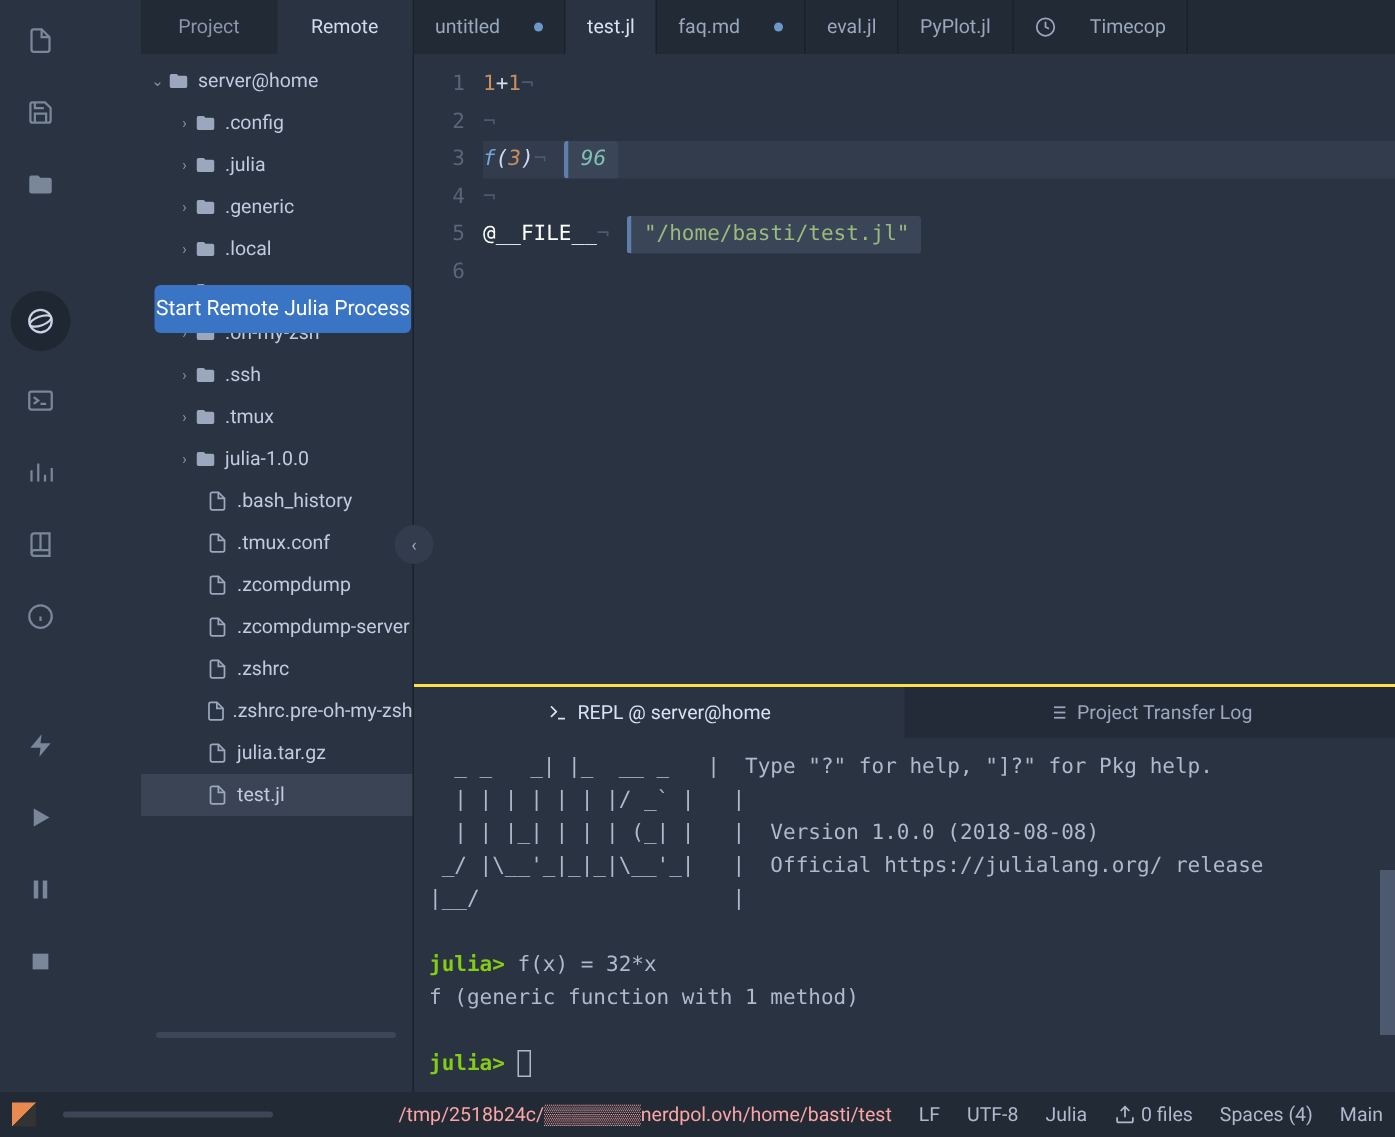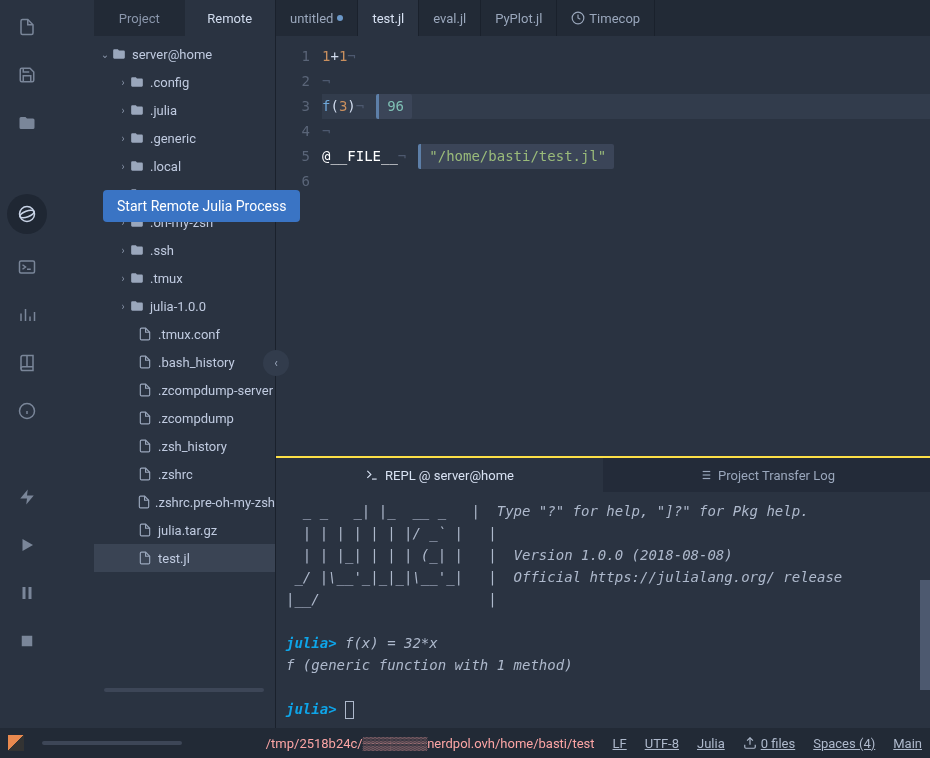--- a/index.html
+++ b/index.html
@@ -115,21 +115,21 @@
     .editor-tabs {
       display: flex;
       height: 36px;
       background: #222a36;
       overflow: hidden;
     }
     .editor-tab {
       padding: 0 14px;
       display: flex;
       align-items: center;
-      gap: 4px;
+      gap: 23px;
       font-size: 13px;
       color: #9aa7bc;
       cursor: pointer;
       white-space: nowrap;
       border-right: 1px solid #1a212c;
     }
     .editor-tab.active {
       background: #2a3341;
       color: #d8e2f3;
     }
@@ -154,21 +154,21 @@
       color: #5a6578;
       padding-top: 8px;
     }
     .gutter-line { height: 25px; line-height: 25px; }
     .code-content {
       flex: 1;
       padding-top: 8px;
       color: #c0cbe0;
     }
     .code-line { height: 25px; line-height: 25px; white-space: pre; }
-    .code-line.current { background: #323c4c; }
+    .code-line.current { background: #323c4c; font-style: italic; }
     .inline-result {
       display: inline-block;
       background: #3b4558;
       padding: 0 8px;
       border-left: 3px solid #5d7fa8;
       margin-left: 12px;
       border-radius: 2px;
     }
     .tok-num { color: #c98f5e; }
     .tok-op { color: #d0dbed; }
@@ -191,21 +191,21 @@
       color: #9aa7bc;
       font-size: 12px;
       z-index: 10;
     }
     .tooltip-popup {
       position: absolute;
       left: -173px;
       top: 190px;
       background: #3a74c4;
       color: #fff;
-      padding: 8px 14px;
+      padding: 8px 1px;
       border-radius: 4px;
       font-size: 14px;
       z-index: 20;
     }
     .panel {
       height: 272px;
       border-top: 2px solid #fde047;
       display: flex;
       flex-direction: column;
       background: #232b39;
@@ -232,23 +232,22 @@
     .repl {
       flex: 1;
       background: #2a3341;
       font-family: "Menlo", "Monaco", monospace;
       font-size: 14px;
       padding: 8px 10px;
       color: #aeb9cc;
       overflow: hidden;
       white-space: pre;
       line-height: 22px;
-      font-style: italic;
-    }
-    .repl-prompt { color: #0ea5e9; font-weight: bold; }
+    }
+    .repl-prompt { color: #84cc16; font-weight: bold; }
     .repl-cursor {
       display: inline-block;
       width: 9px;
       height: 18px;
       border: 1px solid #aeb9cc;
       vertical-align: middle;
     }
     .repl-scroll {
       position: absolute;
       right: 0;
@@ -272,21 +271,21 @@
       height: 16px;
       background: linear-gradient(135deg, #e8894f 50%, #333 50%);
     }
     .status-path {
       flex: 1;
       text-align: right;
       overflow: hidden;
       white-space: nowrap;
       color: #fca5a5;
     }
-    .status-item { display: flex; align-items: center; gap: 4px; white-space: nowrap; text-decoration: underline; }
+    .status-item { display: flex; align-items: center; gap: 4px; white-space: nowrap; }
     .status-bar-scroll {
       width: 140px;
       height: 4px;
       background: #3d4657;
       border-radius: 2px;
     }
   </style>
 </head>
 <body>
 
@@ -469,61 +468,51 @@
             <span class="tree-label">julia-1.0.0</span>
           </div>
           <div class="tree-row level-1 level-2">
             <span class="tree-chevron"></span>
             <span class="tree-icon">
               <svg viewBox="0 0 24 24" fill="none" stroke="currentColor" stroke-width="2">
                 <path d="M13 2H6a2 2 0 0 0-2 2v16a2 2 0 0 0 2 2h12a2 2 0 0 0 2-2V9l-7-7z"></path>
                 <polyline points="13 2 13 9 20 9"></polyline>
               </svg>
             </span>
+            <span class="tree-label">.bash_history</span>
+          </div>
+          <div class="tree-row level-1 level-2">
+            <span class="tree-chevron"></span>
+            <span class="tree-icon">
+              <svg viewBox="0 0 24 24" fill="none" stroke="currentColor" stroke-width="2">
+                <path d="M13 2H6a2 2 0 0 0-2 2v16a2 2 0 0 0 2 2h12a2 2 0 0 0 2-2V9l-7-7z"></path>
+                <polyline points="13 2 13 9 20 9"></polyline>
+              </svg>
+            </span>
             <span class="tree-label">.tmux.conf</span>
           </div>
           <div class="tree-row level-1 level-2">
             <span class="tree-chevron"></span>
             <span class="tree-icon">
               <svg viewBox="0 0 24 24" fill="none" stroke="currentColor" stroke-width="2">
                 <path d="M13 2H6a2 2 0 0 0-2 2v16a2 2 0 0 0 2 2h12a2 2 0 0 0 2-2V9l-7-7z"></path>
                 <polyline points="13 2 13 9 20 9"></polyline>
               </svg>
             </span>
-            <span class="tree-label">.bash_history</span>
+            <span class="tree-label">.zcompdump</span>
           </div>
           <div class="tree-row level-1 level-2">
             <span class="tree-chevron"></span>
             <span class="tree-icon">
               <svg viewBox="0 0 24 24" fill="none" stroke="currentColor" stroke-width="2">
                 <path d="M13 2H6a2 2 0 0 0-2 2v16a2 2 0 0 0 2 2h12a2 2 0 0 0 2-2V9l-7-7z"></path>
                 <polyline points="13 2 13 9 20 9"></polyline>
               </svg>
             </span>
             <span class="tree-label">.zcompdump-server</span>
-          </div>
-          <div class="tree-row level-1 level-2">
-            <span class="tree-chevron"></span>
-            <span class="tree-icon">
-              <svg viewBox="0 0 24 24" fill="none" stroke="currentColor" stroke-width="2">
-                <path d="M13 2H6a2 2 0 0 0-2 2v16a2 2 0 0 0 2 2h12a2 2 0 0 0 2-2V9l-7-7z"></path>
-                <polyline points="13 2 13 9 20 9"></polyline>
-              </svg>
-            </span>
-            <span class="tree-label">.zcompdump</span>
-          </div>
-          <div class="tree-row level-1 level-2">
-            <span class="tree-chevron"></span>
-            <span class="tree-icon">
-              <svg viewBox="0 0 24 24" fill="none" stroke="currentColor" stroke-width="2">
-                <path d="M13 2H6a2 2 0 0 0-2 2v16a2 2 0 0 0 2 2h12a2 2 0 0 0 2-2V9l-7-7z"></path>
-                <polyline points="13 2 13 9 20 9"></polyline>
-              </svg>
-            </span>
-            <span class="tree-label">.zsh_history</span>
           </div>
           <div class="tree-row level-1 level-2">
             <span class="tree-chevron"></span>
             <span class="tree-icon">
               <svg viewBox="0 0 24 24" fill="none" stroke="currentColor" stroke-width="2">
                 <path d="M13 2H6a2 2 0 0 0-2 2v16a2 2 0 0 0 2 2h12a2 2 0 0 0 2-2V9l-7-7z"></path>
                 <polyline points="13 2 13 9 20 9"></polyline>
               </svg>
             </span>
             <span class="tree-label">.zshrc</span>
@@ -567,20 +556,24 @@
     <div class="tooltip-popup">Start Remote Julia Process</div>
     <div class="collapse-handle">‹</div>
 
     <div class="editor-tabs" id="editor-tabs">
         <div class="editor-tab">
           <span>untitled</span>
           <span class="tab-dirty"></span>
         </div>
         <div class="editor-tab active">
           <span>test.jl</span>
+        </div>
+        <div class="editor-tab">
+          <span>faq.md</span>
+          <span class="tab-dirty"></span>
         </div>
         <div class="editor-tab">
           <span>eval.jl</span>
         </div>
         <div class="editor-tab">
           <span>PyPlot.jl</span>
         </div>
         <div class="editor-tab">
           <svg width="14" height="14" viewBox="0 0 24 24" fill="none" stroke="currentColor" stroke-width="2">
             <circle cx="12" cy="12" r="10"></circle>

